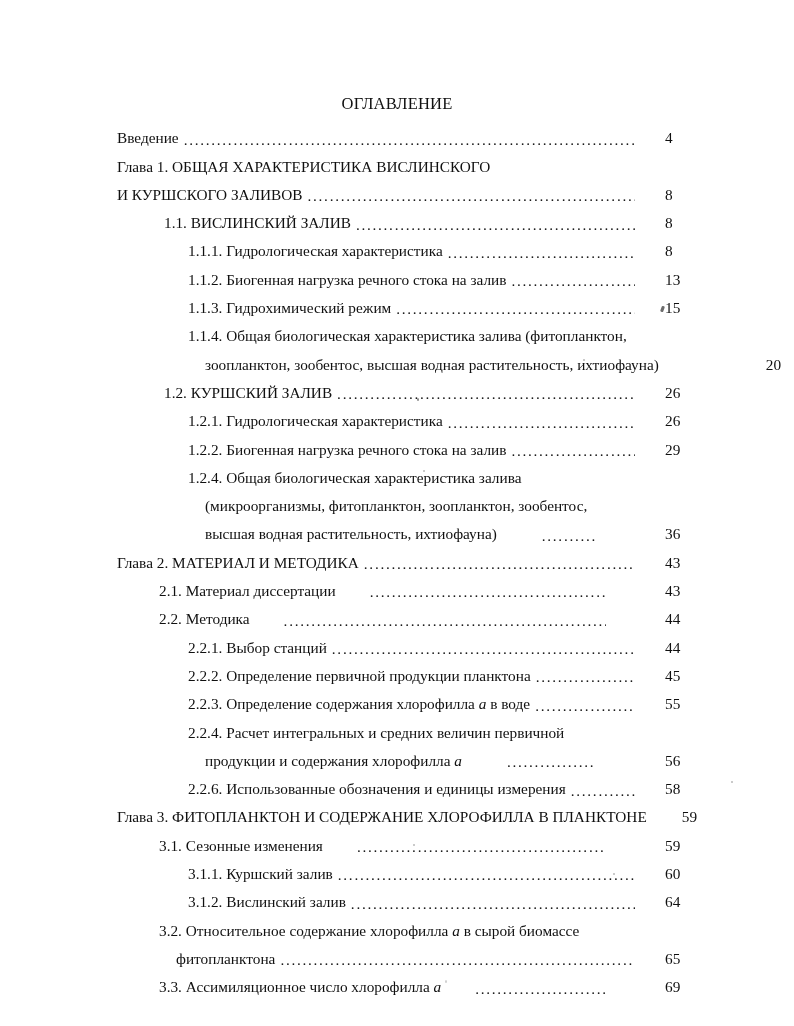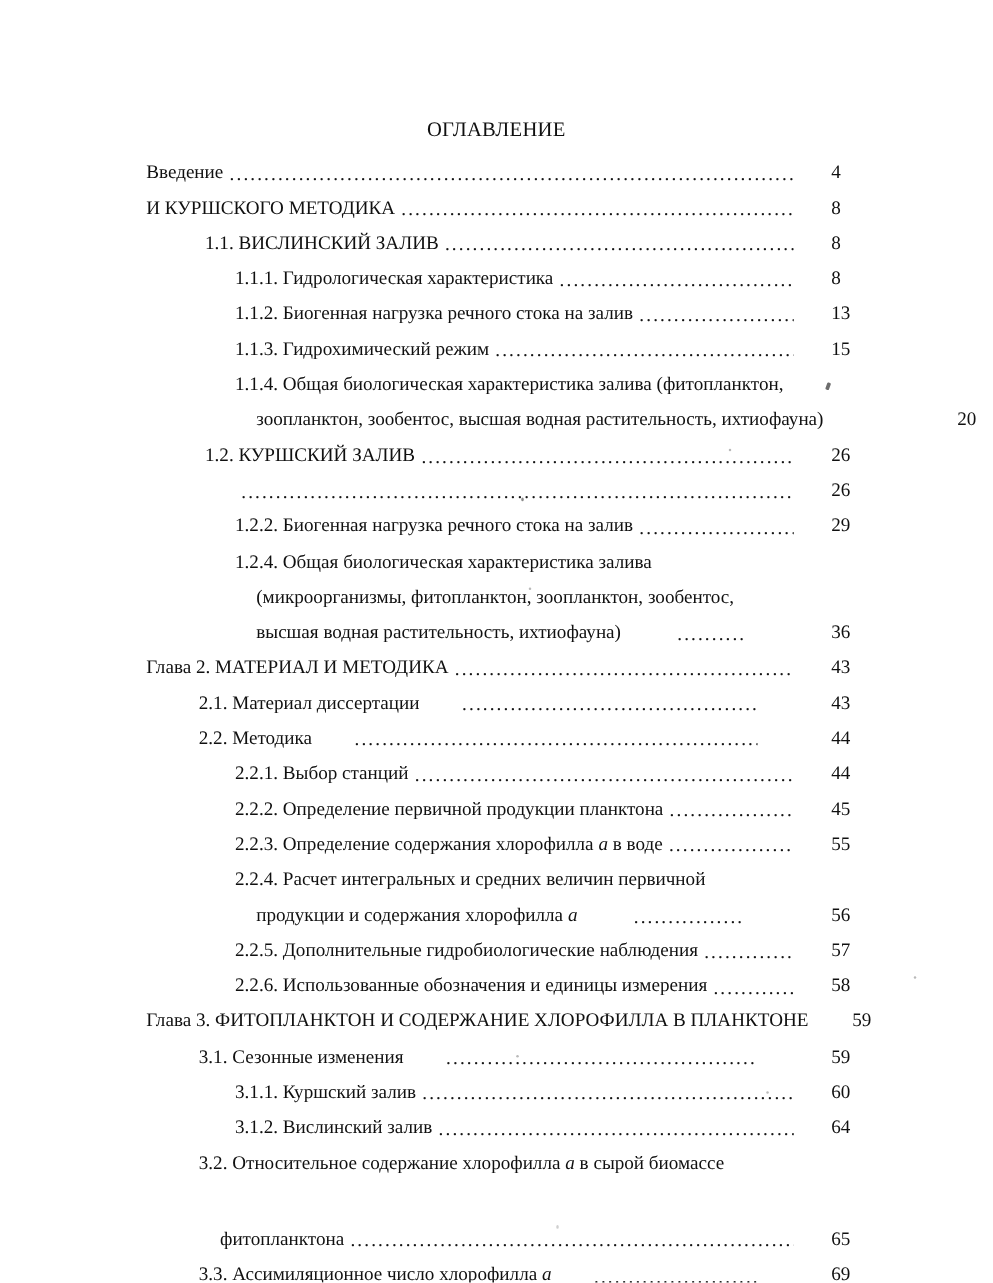--- a/index.html
+++ b/index.html
@@ -50,21 +50,21 @@
     font-size: 15.3px;
     white-space: nowrap;
   }
 
   
   .lvl-0  { padding-left: 0px; }
   .lvl-1  { padding-left: 47px; }
   .lvl-1b { padding-left: 42px; gap: 29px; }
   .lvl-2  { padding-left: 71px; }
   .lvl-cont2 { padding-left: 88px; gap: 40px; }
-  .lvl-cont1 { padding-left: 59px; margin-top: 33px; }
+  .lvl-cont1 { padding-left: 59px; }
 
   .row-label {
     flex: 0 0 auto;
   }
 
   .leader {
     flex: 1 1 auto;
     overflow: hidden;
     margin: 0 3px 0 5px;
     position: relative;
@@ -115,21 +115,26 @@
 
   <div class="toc-title caps">ОГЛАВЛЕНИЕ</div>
 
   <div class="toc-list" id="toc-list">
       <div class="toc-row lvl-0">
         <span class="row-label">Введение</span>
         <span class="leader"></span>
         <span class="row-page">4</span>
       </div>
       <div class="toc-row lvl-0">
-        <span class="row-label">И КУРШСКОГО МЕТОДИКА</span>
+        <span class="row-label">Глава 1. ОБЩАЯ ХАРАКТЕРИСТИКА ВИСЛИНСКОГО</span>
+        <span class="row-spacer"></span>
+        <span class="row-page empty"></span>
+      </div>
+      <div class="toc-row lvl-0">
+        <span class="row-label">И КУРШСКОГО ЗАЛИВОВ</span>
         <span class="leader"></span>
         <span class="row-page">8</span>
       </div>
       <div class="toc-row lvl-1">
         <span class="row-label">1.1.  ВИСЛИНСКИЙ ЗАЛИВ</span>
         <span class="leader"></span>
         <span class="row-page">8</span>
       </div>
       <div class="toc-row lvl-2">
         <span class="row-label">1.1.1. Гидрологическая характеристика</span>
@@ -155,20 +160,21 @@
         <span class="row-label">зоопланктон, зообентос, высшая водная растительность, ихтиофауна)</span>
         <span class="row-spacer"></span>
         <span class="row-page">20</span>
       </div>
       <div class="toc-row lvl-1">
         <span class="row-label">1.2.  КУРШСКИЙ ЗАЛИВ</span>
         <span class="leader"></span>
         <span class="row-page">26</span>
       </div>
       <div class="toc-row lvl-2">
+        <span class="row-label">1.2.1. Гидрологическая характеристика</span>
         <span class="leader"></span>
         <span class="row-page">26</span>
       </div>
       <div class="toc-row lvl-2">
         <span class="row-label">1.2.2. Биогенная нагрузка речного стока на залив</span>
         <span class="leader"></span>
         <span class="row-page">29</span>
       </div>
       <div class="toc-row lvl-2">
         <span class="row-label">1.2.4. Общая биологическая характеристика залива</span>
@@ -217,25 +223,20 @@
       </div>
       <div class="toc-row lvl-2">
         <span class="row-label">2.2.4. Расчет интегральных и средних величин первичной</span>
         <span class="row-spacer"></span>
         <span class="row-page empty"></span>
       </div>
       <div class="toc-row lvl-cont2">
         <span class="row-label">продукции и содержания хлорофилла <span class="ital">a</span></span>
         <span class="leader"></span>
         <span class="row-page">56</span>
-      </div>
-      <div class="toc-row lvl-2">
-        <span class="row-label">2.2.5. Дополнительные гидробиологические наблюдения</span>
-        <span class="leader"></span>
-        <span class="row-page">57</span>
       </div>
       <div class="toc-row lvl-2">
         <span class="row-label">2.2.6. Использованные обозначения и единицы измерения</span>
         <span class="leader"></span>
         <span class="row-page">58</span>
       </div>
       <div class="toc-row lvl-0">
         <span class="row-label">Глава 3. ФИТОПЛАНКТОН И СОДЕРЖАНИЕ ХЛОРОФИЛЛА В ПЛАНКТОНЕ</span>
         <span class="leader"></span>
         <span class="row-page">59</span>

